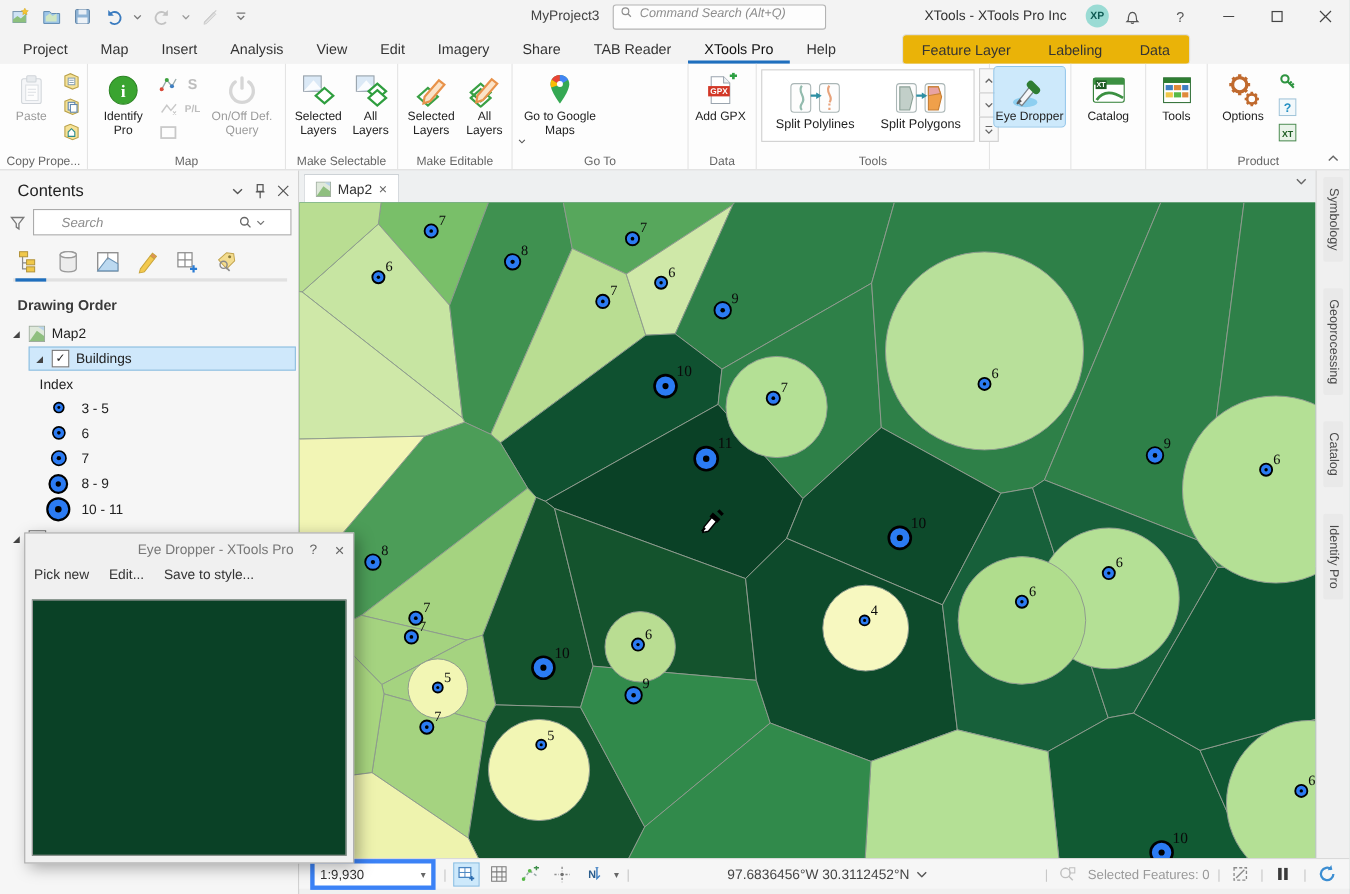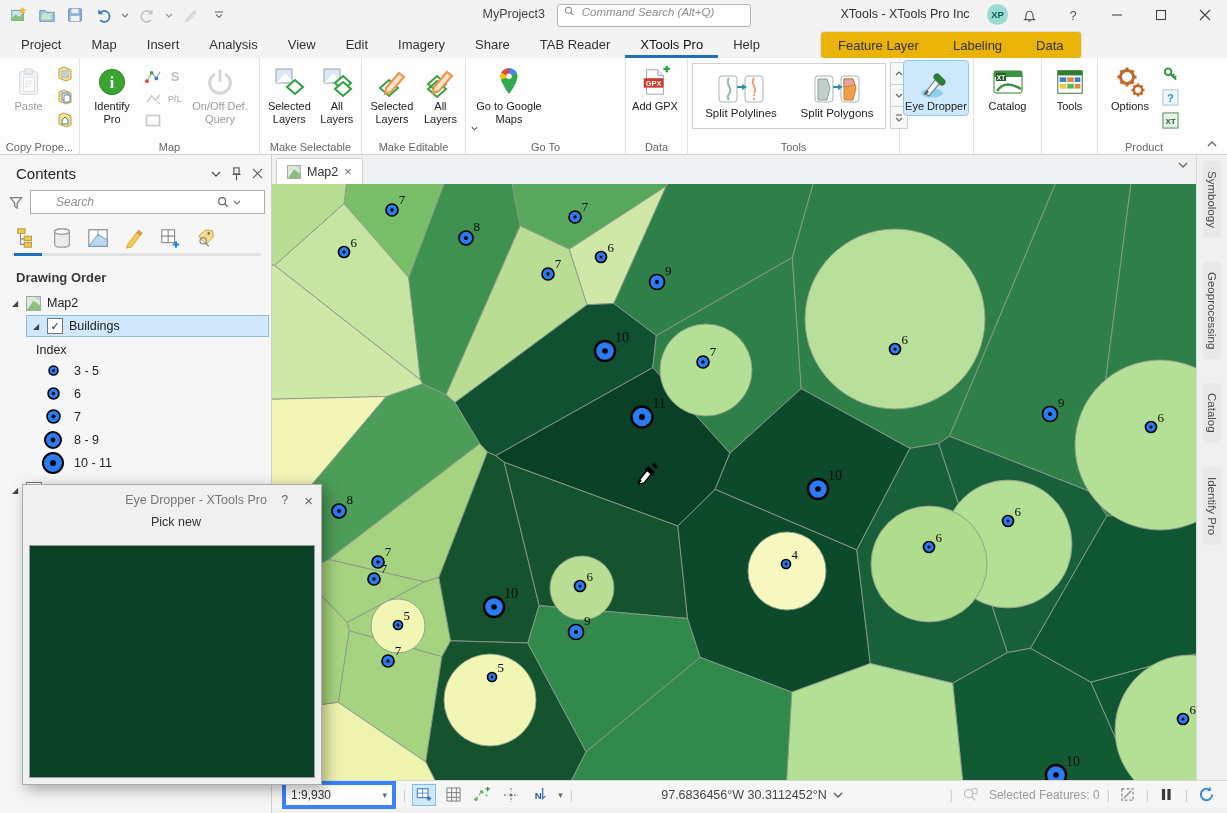--- a/index.html
+++ b/index.html
@@ -102,21 +102,21 @@
   .sbicon.hl{background:#cde9fb;outline:1px solid #84bde4;}
   .coords{display:flex;align-items:center;gap:6px;color:#444;font-size:12.5px;cursor:pointer;white-space:nowrap;}
   .sf{color:#9a9a9a;white-space:nowrap;}
 
   
   .dialog{position:absolute;left:22px;top:484px;width:300px;height:301px;background:#f0f0f0;
           border:1px solid #aaaaaa;box-shadow:4px 4px 14px rgba(0,0,0,.35);z-index:60;box-sizing:border-box;}
   .d-title{position:relative;height:30px;display:flex;align-items:center;justify-content:center;
            font-size:12.5px;color:#777;margin-left:48px;}
   .d-btns{position:absolute;right:8px;top:0;height:30px;display:flex;align-items:center;gap:16px;color:#666;}
-  .d-menu{display:flex;align-items:center;gap:18px;height:28px;padding-left:8px;font-size:12.5px;color:#333;flex-direction:column;}
+  .d-menu{display:flex;align-items:flex-start;gap:18px;height:28px;padding-left:8px;font-size:12.5px;color:#333;}
   .d-menu span{cursor:pointer;}
   .d-swatch{position:absolute;left:6px;right:6px;top:60px;bottom:6px;border:1px solid #9a9a9a;}
 </style>
 </head>
 <body>
 
 <div id="app">
 
   <div class="titlebar">
     <div class="qat">

